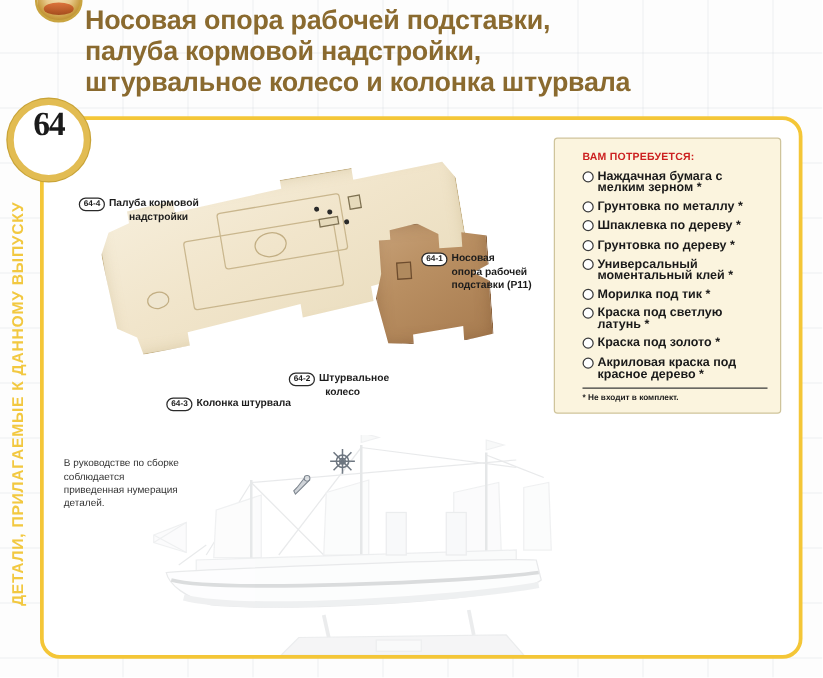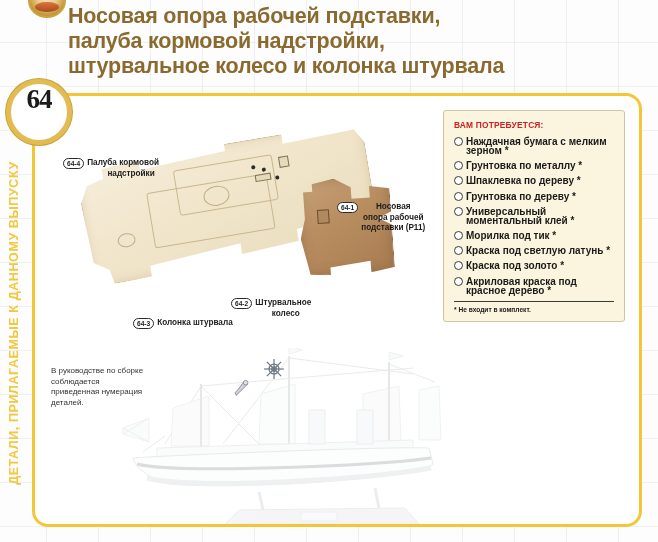--- a/index.html
+++ b/index.html
@@ -153,40 +153,40 @@
   
   .lbl{position:absolute;font-size:8.2px;font-weight:bold;color:#1c1c1c;line-height:10.5px;}
   .lbl .num{
     display:inline-block;
     border:1px solid #2a2a2a;border-radius:7px;
     padding:0 3px;margin-right:3px;
     font-size:6.6px;line-height:9px;font-weight:bold;
     vertical-align:1px;
     background:#fff;
   }
-  .lbl .txt{display:inline-block;vertical-align:top;max-width:120px;text-align:center;}
+  .lbl .txt{display:inline-block;vertical-align:top;max-width:120px;}
 
   #lbl-deck{left:28px;top:62px;}
   #lbl-support{left:302px;top:106px;}
   #lbl-wheel{left:196px;top:202px;}
   #lbl-column{left:98px;top:222px;}
 
   
   .note{
     position:absolute;left:16px;top:270px;width:96px;
     font-size:8px;color:#333;line-height:10.5px;
   }
 
   
   .mats{
     position:absolute;right:14px;top:14px;width:182px;
     background:#fbf4de;
     border:1px solid #cfc49b;
     border-radius:3px;
-    padding:9px 10px 8px 10px;
+    padding:9px 10px 8px 22px;
     box-sizing:border-box;
   }
   .mats h3{
     margin:0 0 7px 0;
     font-size:8.4px;color:#cc2020;font-weight:bold;letter-spacing:.2px;
   }
   .mats ul{list-style:none;margin:0;padding:0;}
   .mats li{
     position:relative;
     padding-left:12px;

